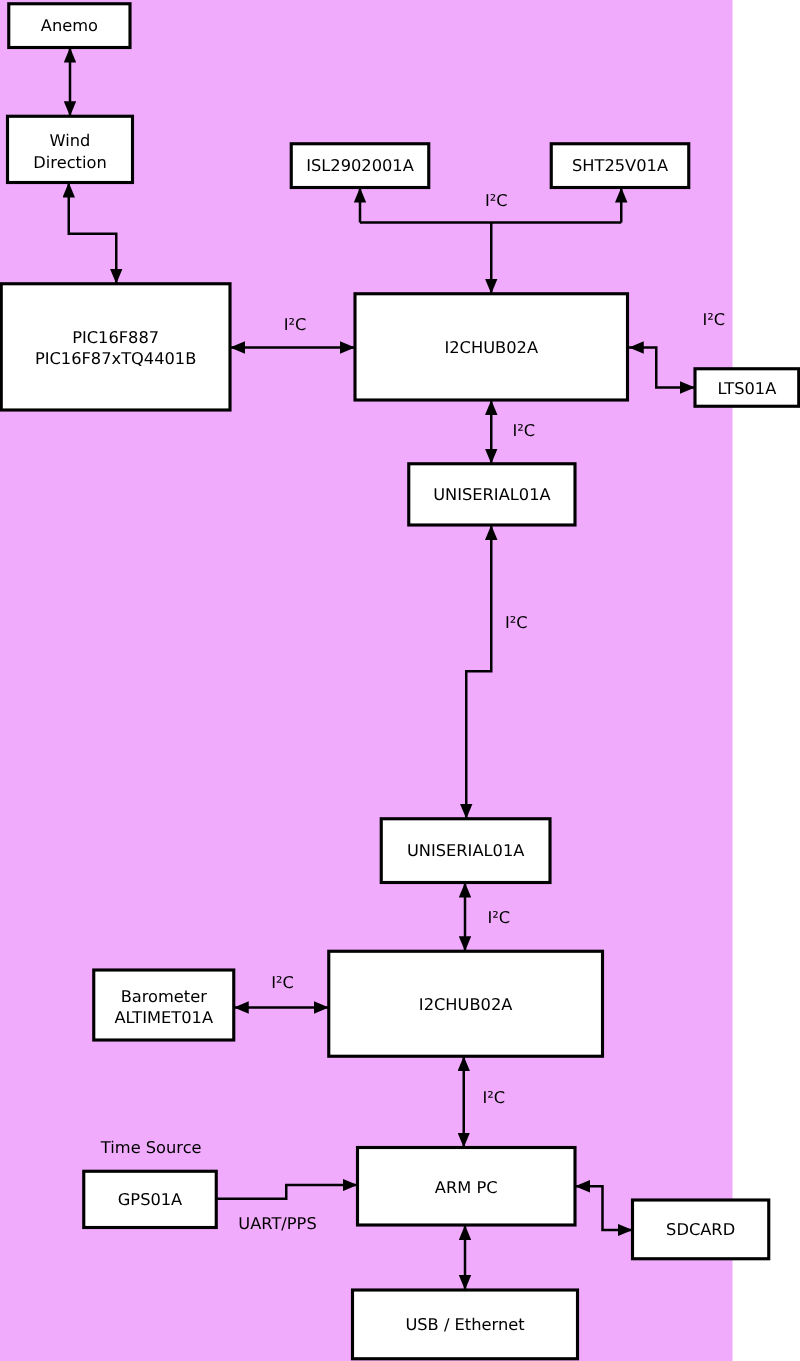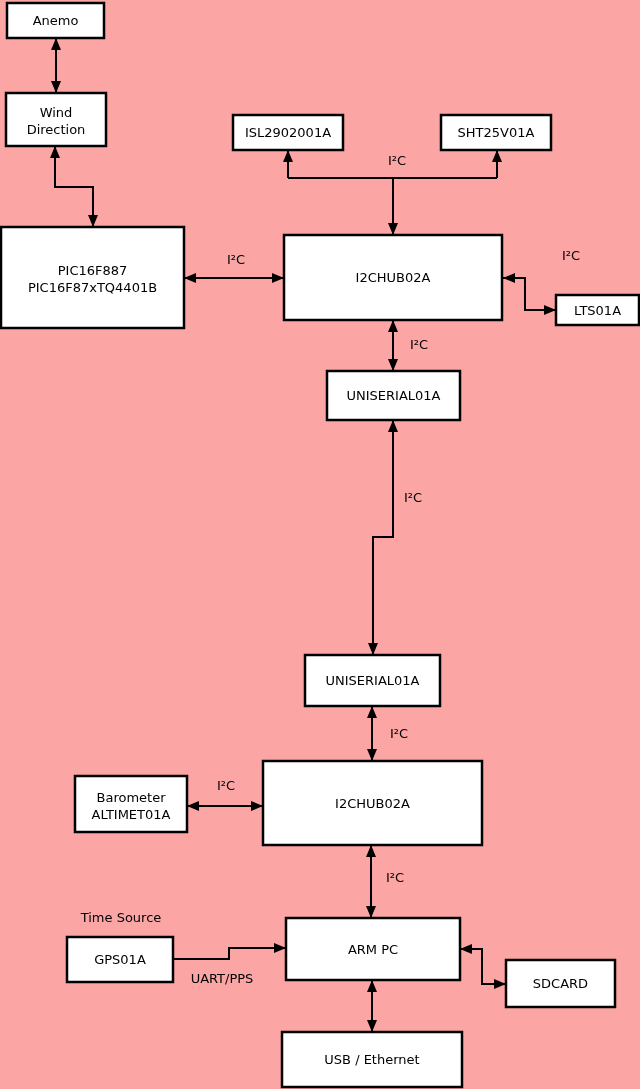--- a/index.html
+++ b/index.html
@@ -1,24 +1,24 @@
 <!DOCTYPE html>
 <html><head>
 <meta charset="utf-8">
 <style>
   html, body {
     margin: 0;
     padding: 0;
     background: #ffffff;
   }
   .stage {
-    width: 640px;
+    width: 586px;
     height: 1089px;
     position: relative;
-    background: #fca5a5;
+    background: #f0abfc;
     font-family: "DejaVu Sans", "Liberation Sans", sans-serif;
   }
   svg { display: block; }
   .node-box {
     fill: #ffffff;
     stroke: #000000;
     stroke-width: 2.5;
   }
   .edge {
     fill: none;

